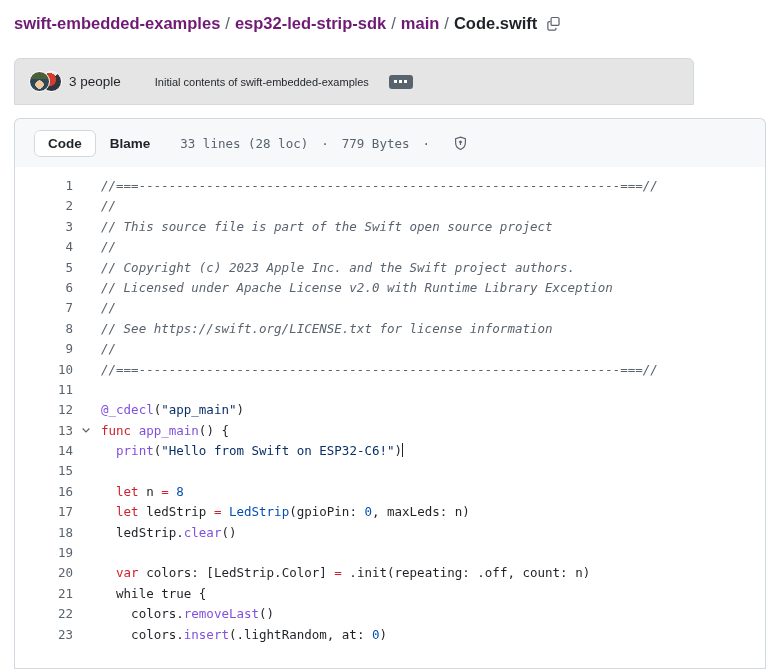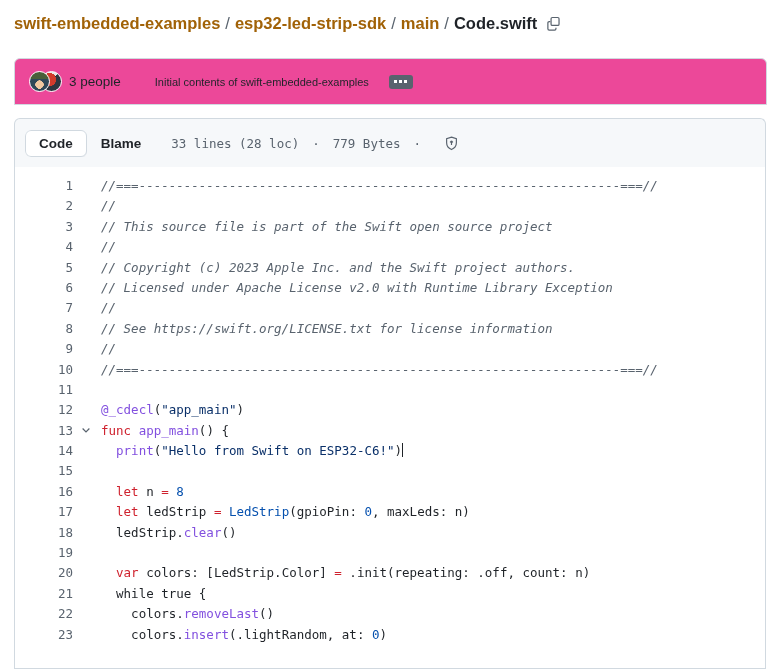--- a/index.html
+++ b/index.html
@@ -12,39 +12,39 @@
   }
 
   
   #breadcrumb {
     position: absolute;
     left: 14px; top: 14px;
     display: flex; align-items: center;
     font-size: 16.5px; font-weight: 700;
     white-space: nowrap;
   }
-  #breadcrumb .crumb-link { color: #a16207; text-decoration: none; text-align: center; }
+  #breadcrumb .crumb-link { color: #701a75; text-decoration: none; text-align: center; }
   #breadcrumb .crumb-sep {
     color: #59636e; font-weight: 400;
     margin: 0 5px; font-size: 16.5px;
   }
   #breadcrumb .crumb-current { color: #1f2328; font-weight: 700; }
   #breadcrumb .copy-icon {
     margin-left: 9px; display: inline-flex;
     align-items: center; color: #59636e; cursor: pointer;
   }
 
   
   #commit-box {
     position: absolute;
     left: 14px; top: 58px;
-    width: 753px; height: 47px;
+    width: 680px; height: 47px;
     border: 1px solid #d1d9e0;
     border-radius: 6px 6px 0 0;
-    background: #ec4899;
+    background: #e5e5e5;
     display: flex; align-items: center;
     padding: 0 14px;
   }
   .avatar-stack { position: relative; width: 36px; height: 22px; flex: none; }
   .avatar {
     position: absolute; top: 0;
     width: 21px; height: 21px; border-radius: 50%;
     border: 1.5px solid #ffffff;
     overflow: hidden;
   }
@@ -76,21 +76,21 @@
   
   #file-toolbar {
     position: absolute;
     left: 14px; top: 118px;
     width: 752px; height: 49px;
     background: #f6f8fa;
     border: 1px solid #d1d9e0;
     border-bottom: none;
     border-radius: 6px 6px 0 0;
     display: flex; align-items: center;
-    padding: 0 10px;
+    padding: 0 19px;
   }
   .seg {
     display: flex; align-items: center;
     border-radius: 6px; overflow: hidden;
   }
   .seg-btn {
     font-size: 13.5px; font-weight: 600;
     padding: 5px 13px; cursor: pointer;
     color: #1f2328; background: transparent;
     border: 1px solid transparent;

